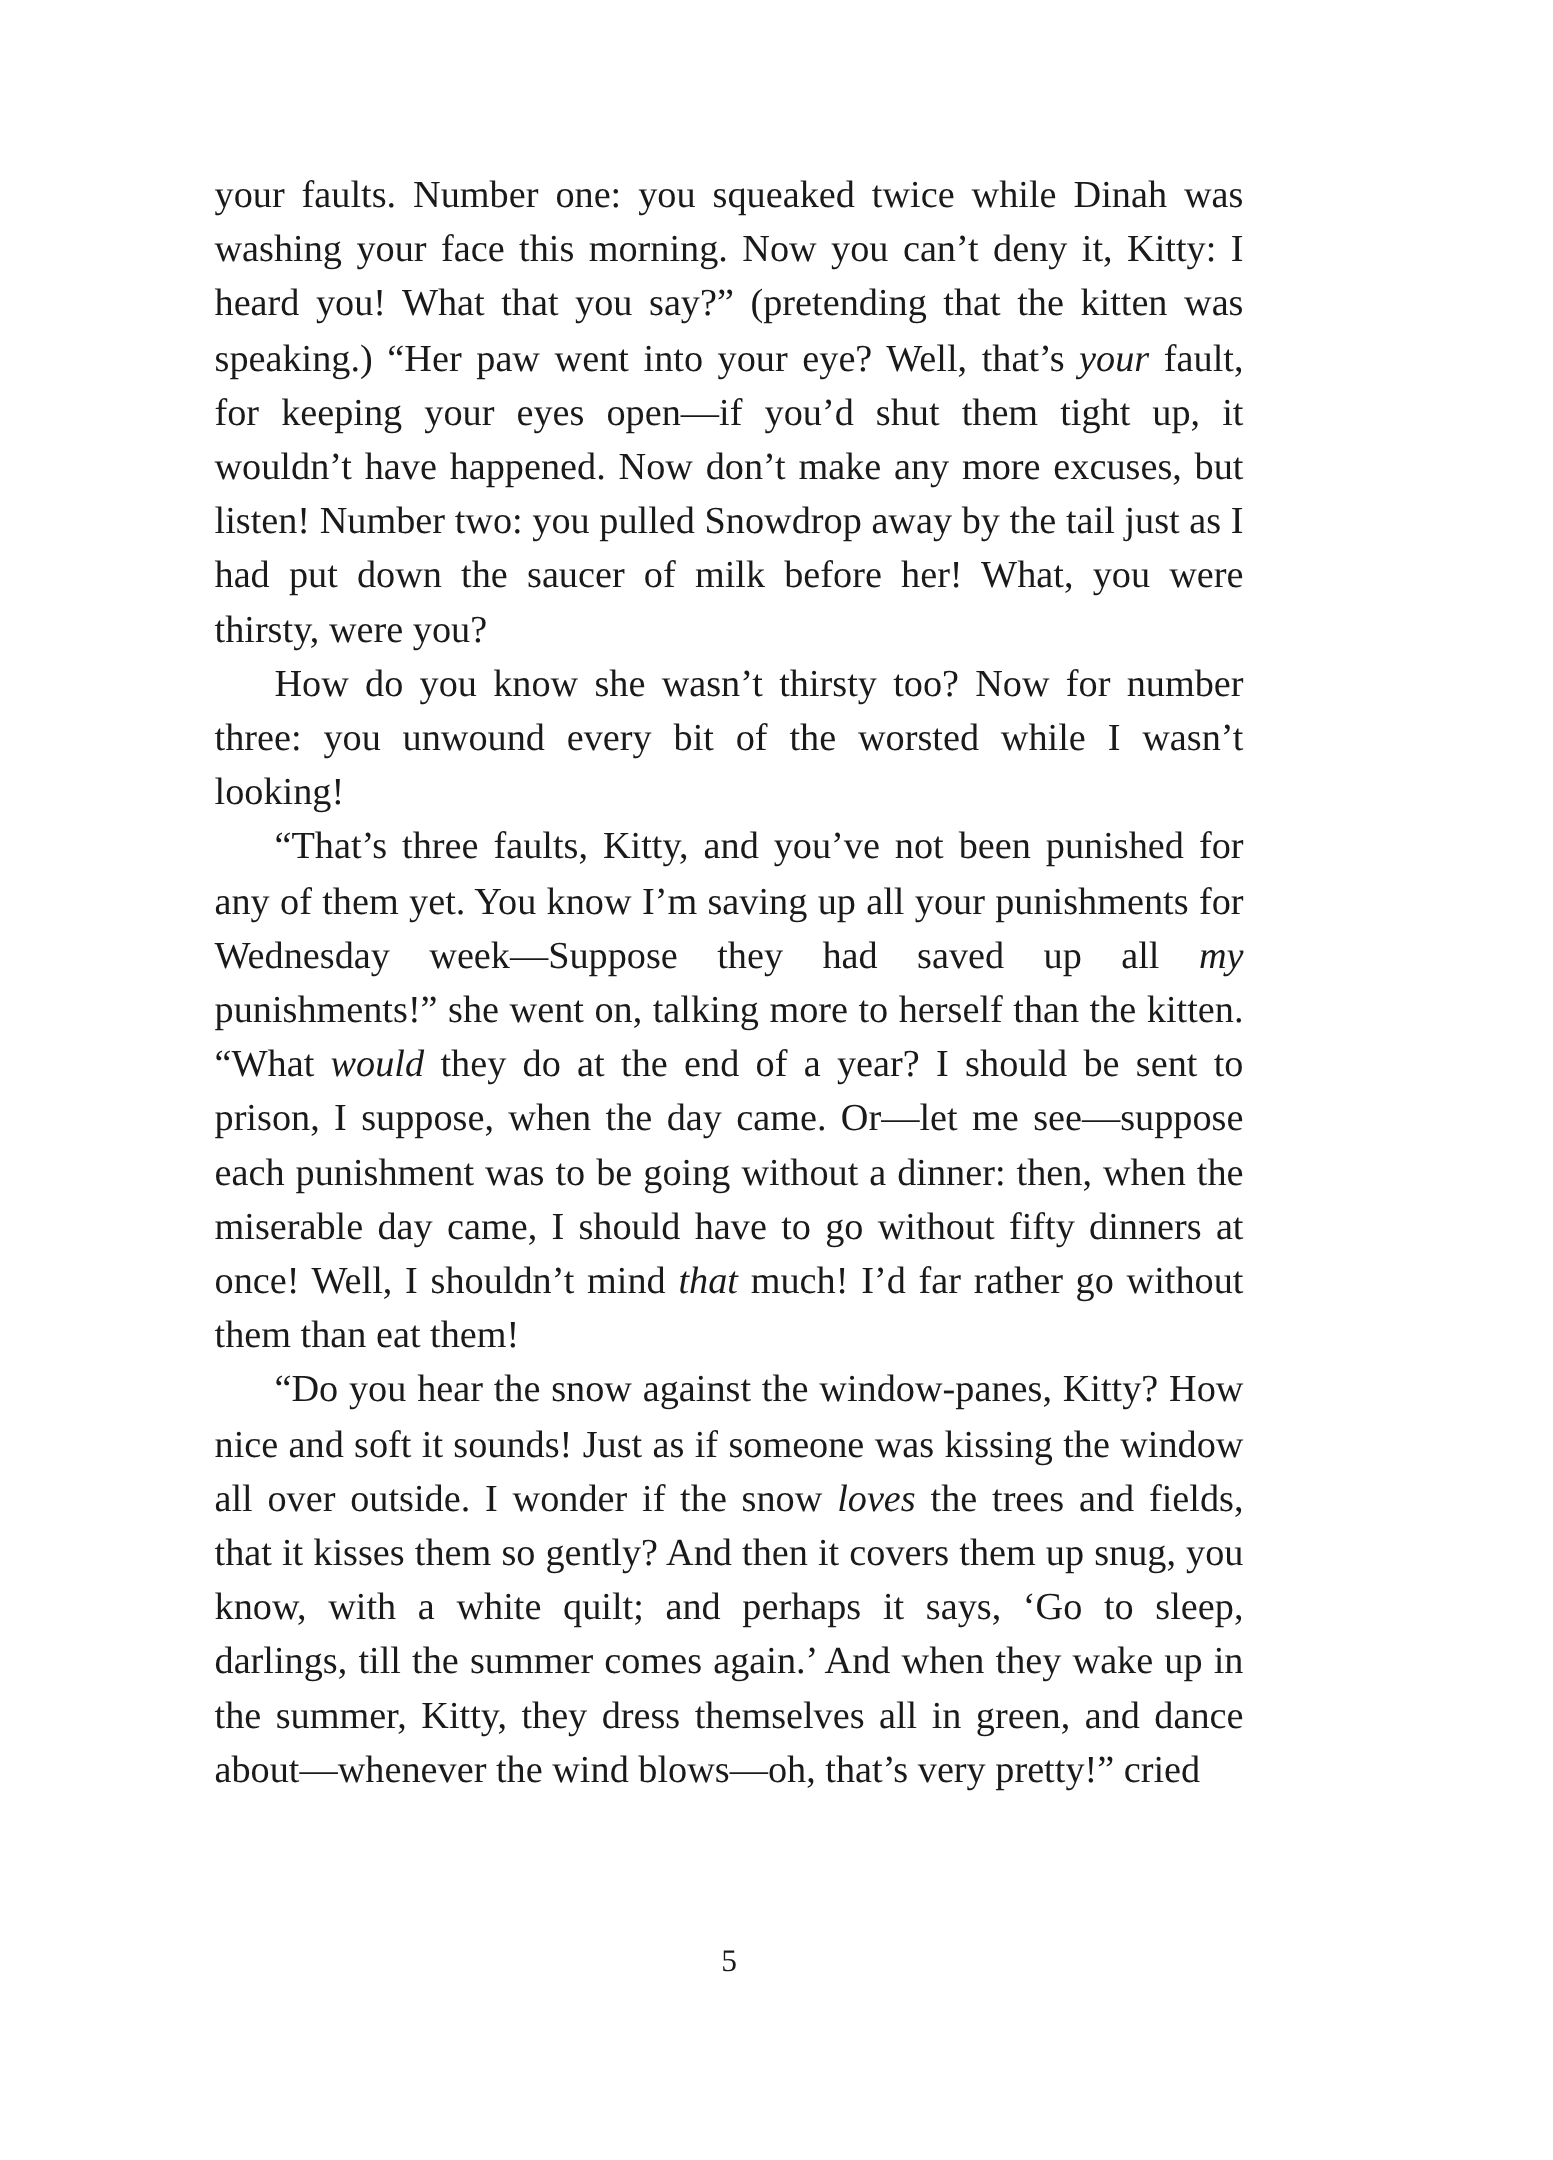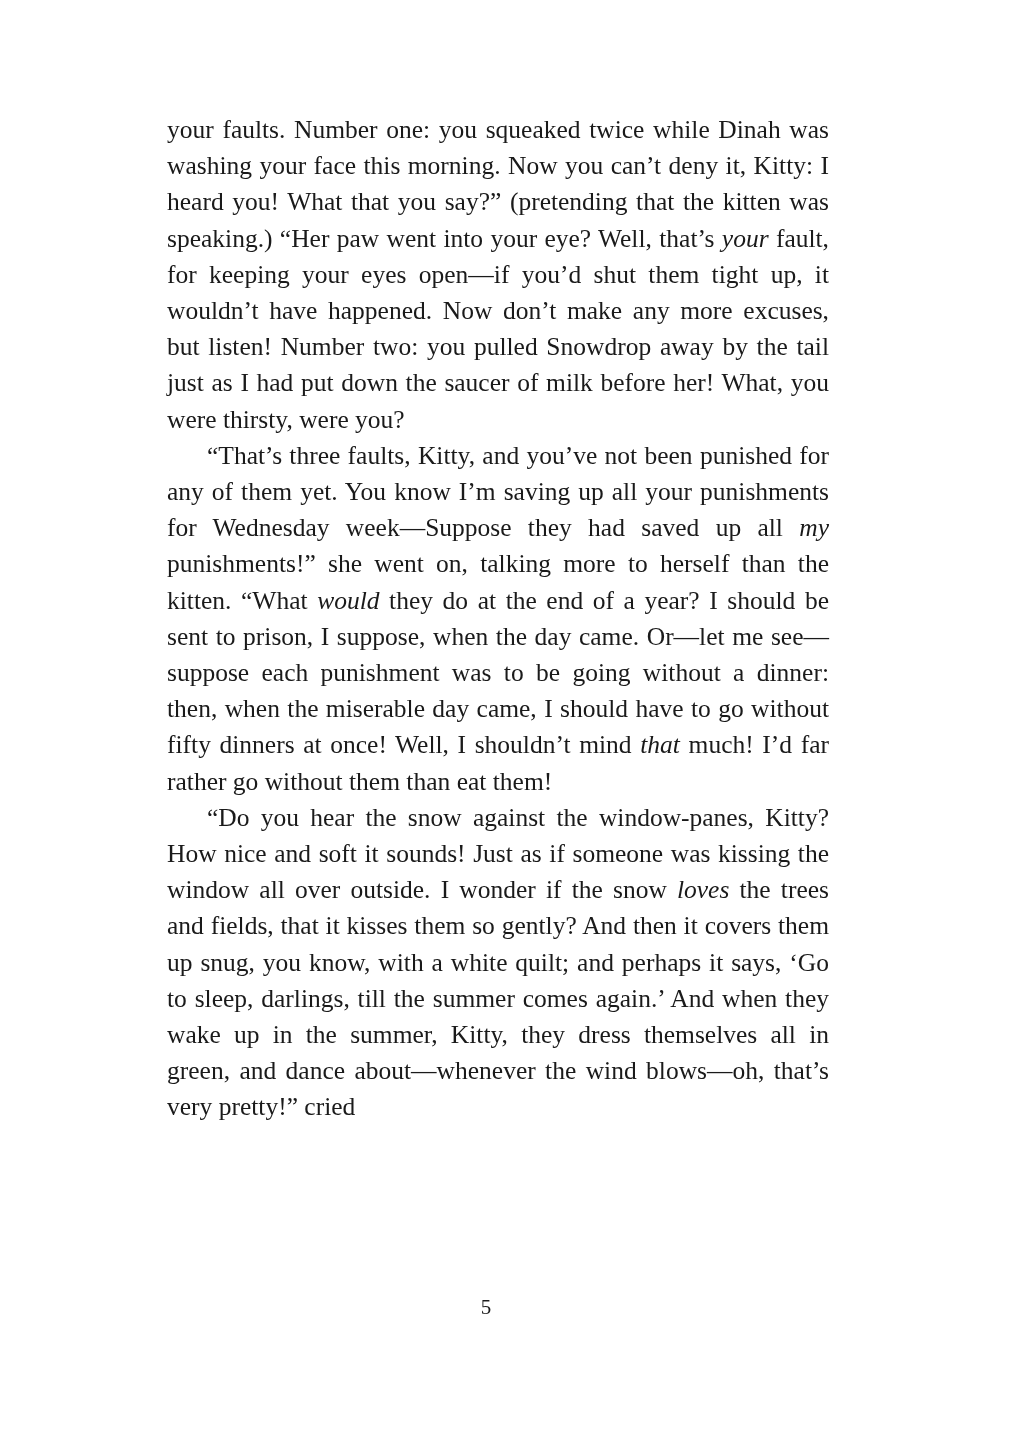--- a/index.html
+++ b/index.html
@@ -21,21 +21,20 @@
     top: 112px;
     width: 686px;
     height: 1180px;
   }
   .body-text {
     font-size: 25.5px;
     line-height: 36.2px;
     text-align: justify;
     text-justify: inter-word;
     hyphens: none;
-    margin-left: 24px;
   }
   .body-text p {
     margin: 0;
   }
   .body-text p.indent {
     text-indent: 40px;
   }
   .folio {
     position: absolute;
     left: 0;
@@ -48,17 +47,18 @@
   em {
     font-style: italic;
   }
 </style>
 </head>
 <body>
 
 <div class="page">
   <div class="body-text">
       <p><span>your faults. Number one: you squeaked twice while Dinah was washing your face this morning. Now you can’t deny it, Kitty: I heard you! What that you say?” (pretending that the kitten was speaking.) “Her paw went into your eye? Well, that’s </span><em>your</em><span> fault, for keeping your eyes open—if you’d shut them tight up, it wouldn’t have happened. Now don’t make any more excuses, but listen! Number two: you pulled Snowdrop away by the tail just as I had put down the saucer of milk before her! What, you were thirsty, were you?</span></p>
+      <p class="indent"><span>How do you know she wasn’t thirsty too? Now for number three: you unwound every bit of the worsted while I wasn’t looking!</span></p>
       <p class="indent"><span>“That’s three faults, Kitty, and you’ve not been punished for any of them yet. You know I’m saving up all your punishments for Wednesday week—Suppose they had saved up all </span><em>my</em><span> punishments!” she went on, talking more to herself than the kitten. “What </span><em>would</em><span> they do at the end of a year? I should be sent to prison, I suppose, when the day came. Or—let me see—suppose each punishment was to be going without a dinner: then, when the miserable day came, I should have to go without fifty dinners at once! Well, I shouldn’t mind </span><em>that</em><span> much! I’d far rather go without them than eat them!</span></p>
       <p class="indent"><span>“Do you hear the snow against the window-panes, Kitty? How nice and soft it sounds! Just as if someone was kissing the window all over outside. I wonder if the snow </span><em>loves</em><span> the trees and fields, that it kisses them so gently? And then it covers them up snug, you know, with a white quilt; and perhaps it says, ‘Go to sleep, darlings, till the summer comes again.’ And when they wake up in the summer, Kitty, they dress themselves all in green, and dance about—whenever the wind blows—oh, that’s very pretty!” cried</span></p>
     </div>
   <div class="folio">5</div>
 </div>
 
 </body></html>

